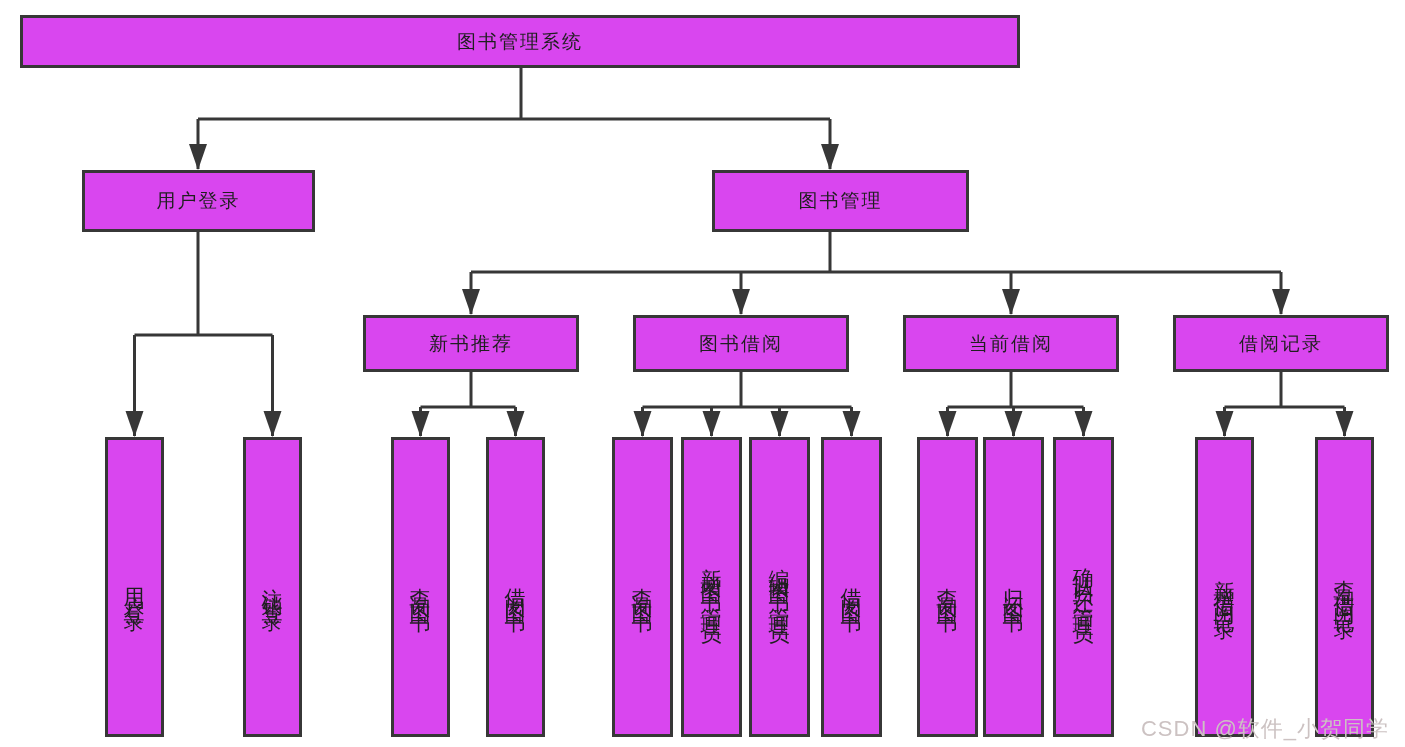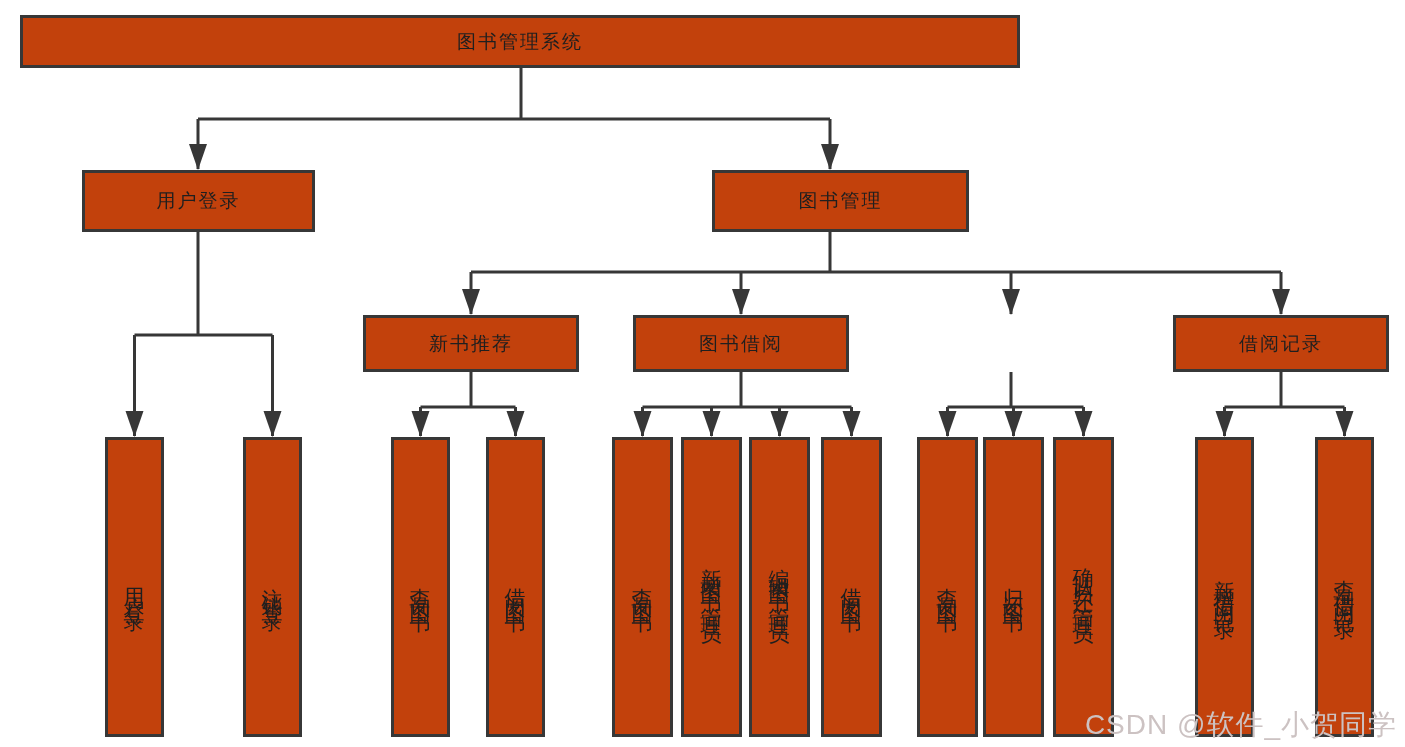--- a/index.html
+++ b/index.html
@@ -23,41 +23,41 @@
     width: 1405px;
     height: 747px;
     z-index: 1;
   }
   .cline { stroke: var(--line); stroke-width: 3; fill: none; }
   .carrow { fill: var(--line); stroke: none; }
   .node {
     position: absolute;
     box-sizing: border-box;
     border: 3px solid var(--line);
-    background: #c2410c;
+    background: #d946ef;
     display: flex;
     align-items: center;
     justify-content: center;
     color: var(--text);
     z-index: 2;
     text-align: center;
   }
   .h { font-size: 19px; letter-spacing: 2px; }
   .v {
     writing-mode: vertical-rl;
     text-orientation: mixed;
     font-size: 21px;
     letter-spacing: 8px;
     line-height: 1.1;
   }
   .watermark {
     position: absolute;
-    right: 8px;
+    right: 16px;
     bottom: 3px;
-    font-size: 28px;
+    font-size: 22px;
     letter-spacing: 1px;
     color: var(--watermark);
     z-index: 3;
     white-space: nowrap;
   }
 </style>
 </head>
 <body>
 
 <div class="canvas">
@@ -105,20 +105,21 @@
     </g>
   </svg>
 
   <div class="node h" style="left:20px; top:15px; width:1000px; height:53px;">图书管理系统</div>
 
   <div class="node h" style="left:82px; top:170px; width:233px; height:62px;">用户登录</div>
   <div class="node h" style="left:712px; top:170px; width:257px; height:62px;">图书管理</div>
 
   <div class="node h" style="left:363px; top:315px; width:216px; height:57px;text-align:center;">新书推荐</div>
   <div class="node h" style="left:633px; top:315px; width:216px; height:57px;">图书借阅</div>
+  <div class="node h" style="left:903px; top:315px; width:216px; height:57px;">当前借阅</div>
   <div class="node h" style="left:1173px; top:315px; width:216px; height:57px;">借阅记录</div>
 
   <div class="node v" style="left:105px; top:437px; width:59px; height:300px;">用户登录</div>
   <div class="node v" style="left:243px; top:437px; width:59px; height:300px;">注销登录</div>
 
   <div class="node v" style="left:391px; top:437px; width:59px; height:300px;">查询图书</div>
   <div class="node v" style="left:486px; top:437px; width:59px; height:300px;">借阅图书</div>
 
   <div class="node v" style="left:612px; top:437px; width:61px; height:300px;">查询图书</div>
   <div class="node v" style="left:681px; top:437px; width:61px; height:300px;">新增图书（管理员）</div>

